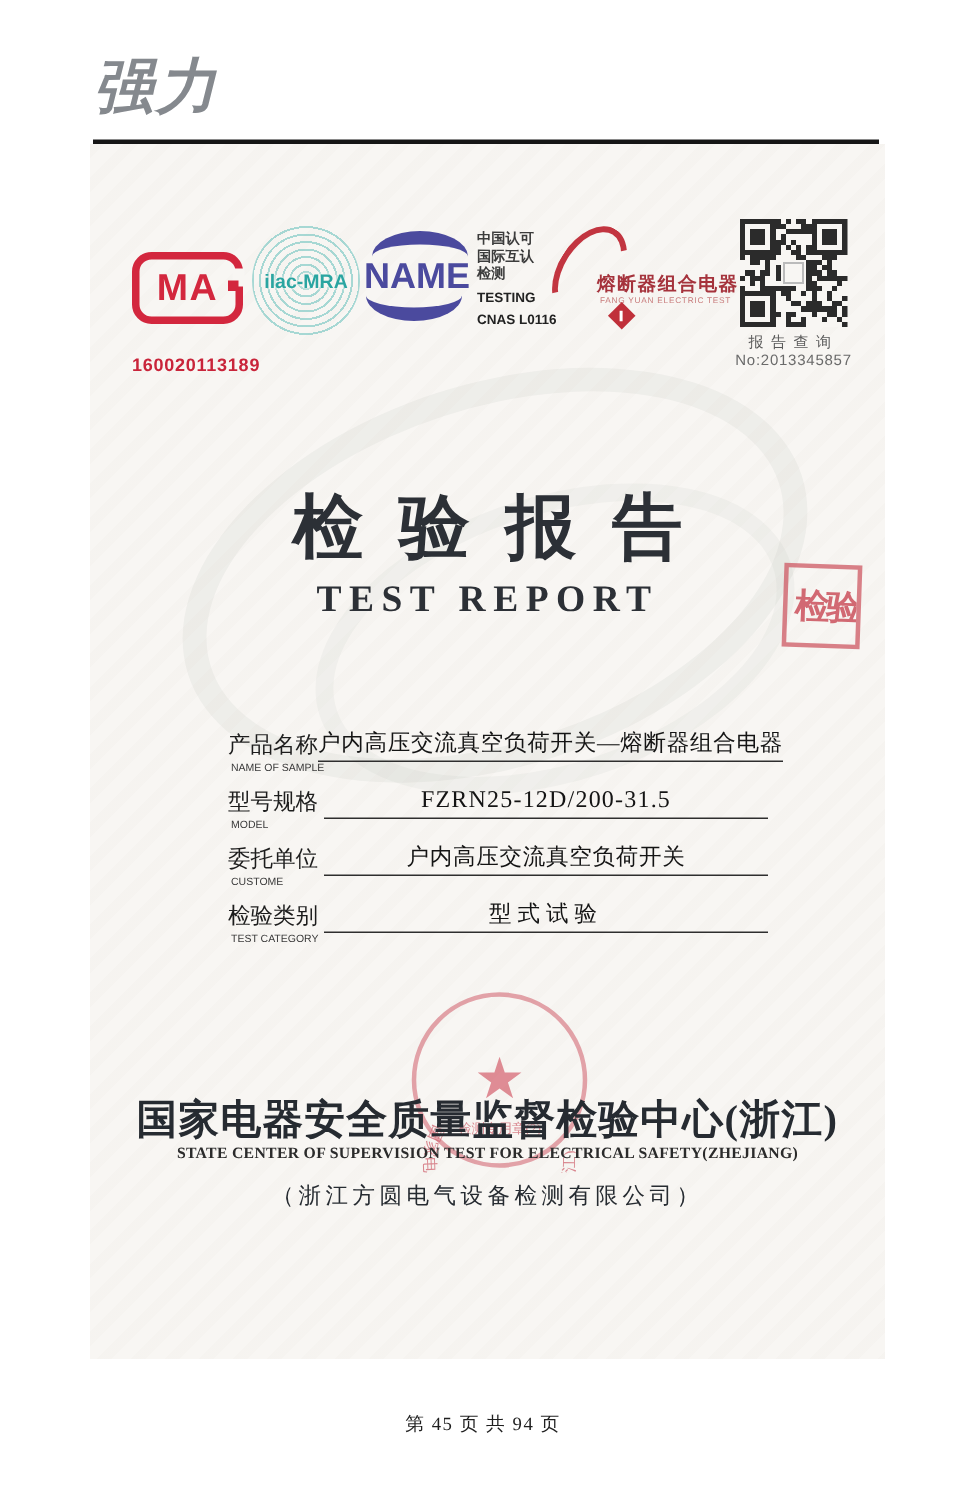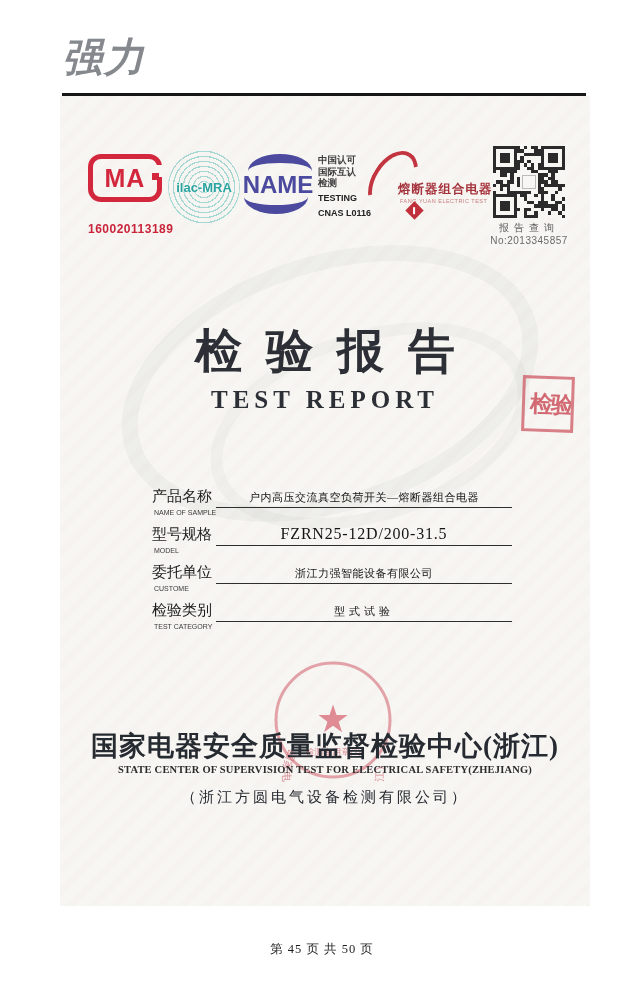--- a/index.html
+++ b/index.html
@@ -13,21 +13,21 @@
   .brand .qlg { font-size:44px; font-weight:900; font-style:italic; letter-spacing:2px; color:#e23a2e; }
   .brand .cn  { font-size:40px; font-weight:900; font-style:italic; color:#85898e; letter-spacing:2px; }
   .rule { position:absolute; left:62px; top:93px; width:524px; height:3px; background:#161616; }
 
   
   .scan { position:absolute; left:60px; top:96px; width:530px; height:810px; background:#f8f6f3; }
   .scan::before { content:""; position:absolute; inset:0;
     background:repeating-linear-gradient(135deg, rgba(205,198,186,0.05) 0 7px, rgba(255,255,255,0) 7px 16px); }
 
   
-  .cma { position:absolute; left:28px; top:58px; width:78px; text-align:right; }
+  .cma { position:absolute; left:28px; top:72px; width:78px; text-align:right; }
   .cma-emblem { position:relative; width:74px; height:48px; border:5px solid #d3273e; border-radius:13px;
     display:flex; align-items:center; justify-content:center; }
   .cma-emblem .notch { position:absolute; right:-6px; top:6px; width:8px; height:12px; background:#f8f6f3; }
   .cma-emblem .hook { position:absolute; right:-2px; top:14px; width:7px; height:7px; background:#d3273e; }
   .cma-emblem span { font-family:"Liberation Sans",sans-serif; font-weight:900; font-size:25px; color:#d3273e; letter-spacing:1px; }
   .cma-num { margin-top:20px; font-family:"Liberation Sans",sans-serif; font-weight:700; font-size:12px; color:#c9243a; letter-spacing:0.5px; }
 
   .ilac { position:absolute; left:108px; top:54px; width:72px; height:74px; border-radius:50%;
     background:repeating-radial-gradient(circle at 50% 50%, rgba(86,186,181,0.5) 0 1.3px, rgba(248,246,243,0) 1.3px 5px);
     display:flex; align-items:center; justify-content:center; }
@@ -81,21 +81,21 @@
     display:flex; align-items:center; justify-content:center; }
   .side-stamp span { font-size:23px; font-weight:700; color:rgba(200,70,82,0.8); letter-spacing:-2px; white-space:nowrap;
     transform:translateX(3px); }
 
   
   .form { position:absolute; left:92px; top:374px; width:360px; }
   .f-row { display:flex; height:38px; align-items:flex-end; position:relative; }
   .f-label { width:64px; font-size:15px; color:#1d1d1d; white-space:nowrap; position:relative; padding-bottom:2px; }
   .f-sub { position:absolute; left:2px; top:100%; margin-top:1px; font-size:7px; color:#3a3a3a;
     font-family:"Liberation Sans",sans-serif; letter-spacing:0px; white-space:nowrap; }
-  .f-value { flex:1; border-bottom:1.4px solid #2e2e2e; text-align:center; font-size:11px; color:#141414;
+  .f-value { flex:1; border-bottom:1.4px solid #2e2e2e; text-align:center; font-size:15px; color:#141414;
     padding-bottom:2px; white-space:nowrap; letter-spacing:0.5px; }
   .f-row.model .f-value { font-size:16px; letter-spacing:0.8px; }
   .f-row.category .f-value { letter-spacing:4px; }
 
   
   .issuer-stamp { position:absolute; left:211px; top:562px; width:124px; height:124px; opacity:0.8; }
   .issuer-cn { position:absolute; left:0; top:632px; width:100%; text-align:center; font-size:27px; font-weight:700;
     color:#262b31; letter-spacing:1px; white-space:nowrap; }
   .issuer-en { position:absolute; left:0; top:668px; width:100%; text-align:center; font-size:10.5px; font-weight:700;
     color:#2b2b2b; letter-spacing:0.2px; white-space:nowrap; }
@@ -320,21 +320,21 @@
           <span>型号规格</span>
           <span class="f-sub">MODEL</span>
         </div>
         <div class="f-value">FZRN25-12D/200-31.5</div>
       </div>
       <div class="f-row">
         <div class="f-label">
           <span>委托单位</span>
           <span class="f-sub">CUSTOME</span>
         </div>
-        <div class="f-value">浙江力强智能设备有限公司</div>
+        <div class="f-value">户内高压交流真空负荷开关</div>
       </div>
       <div class="f-row category">
         <div class="f-label">
           <span>检验类别</span>
           <span class="f-sub">TEST CATEGORY</span>
         </div>
         <div class="f-value">型式试验</div>
       </div>
     </div>
 
@@ -348,14 +348,14 @@
       </text>
       <text x="62" y="74" text-anchor="middle" font-size="38" fill="rgba(205,70,85,0.75)">★</text>
       <text x="62" y="97" text-anchor="middle" font-size="9" fill="rgba(200,72,88,0.8)">检测专用章(2)</text>
     </svg>
 
     <div class="issuer-cn">国家电器安全质量监督检验中心(浙江)</div>
     <div class="issuer-en">STATE CENTER OF SUPERVISION TEST FOR ELECTRICAL SAFETY(ZHEJIANG)</div>
     <div class="issuer-co">（浙江方圆电气设备检测有限公司）</div>
   </div>
 
-  <div class="footer">第 45 页 共 50 页</div>
+  <div class="footer">第 45 页 共 94 页</div>
 </div>
 
 </body></html>

